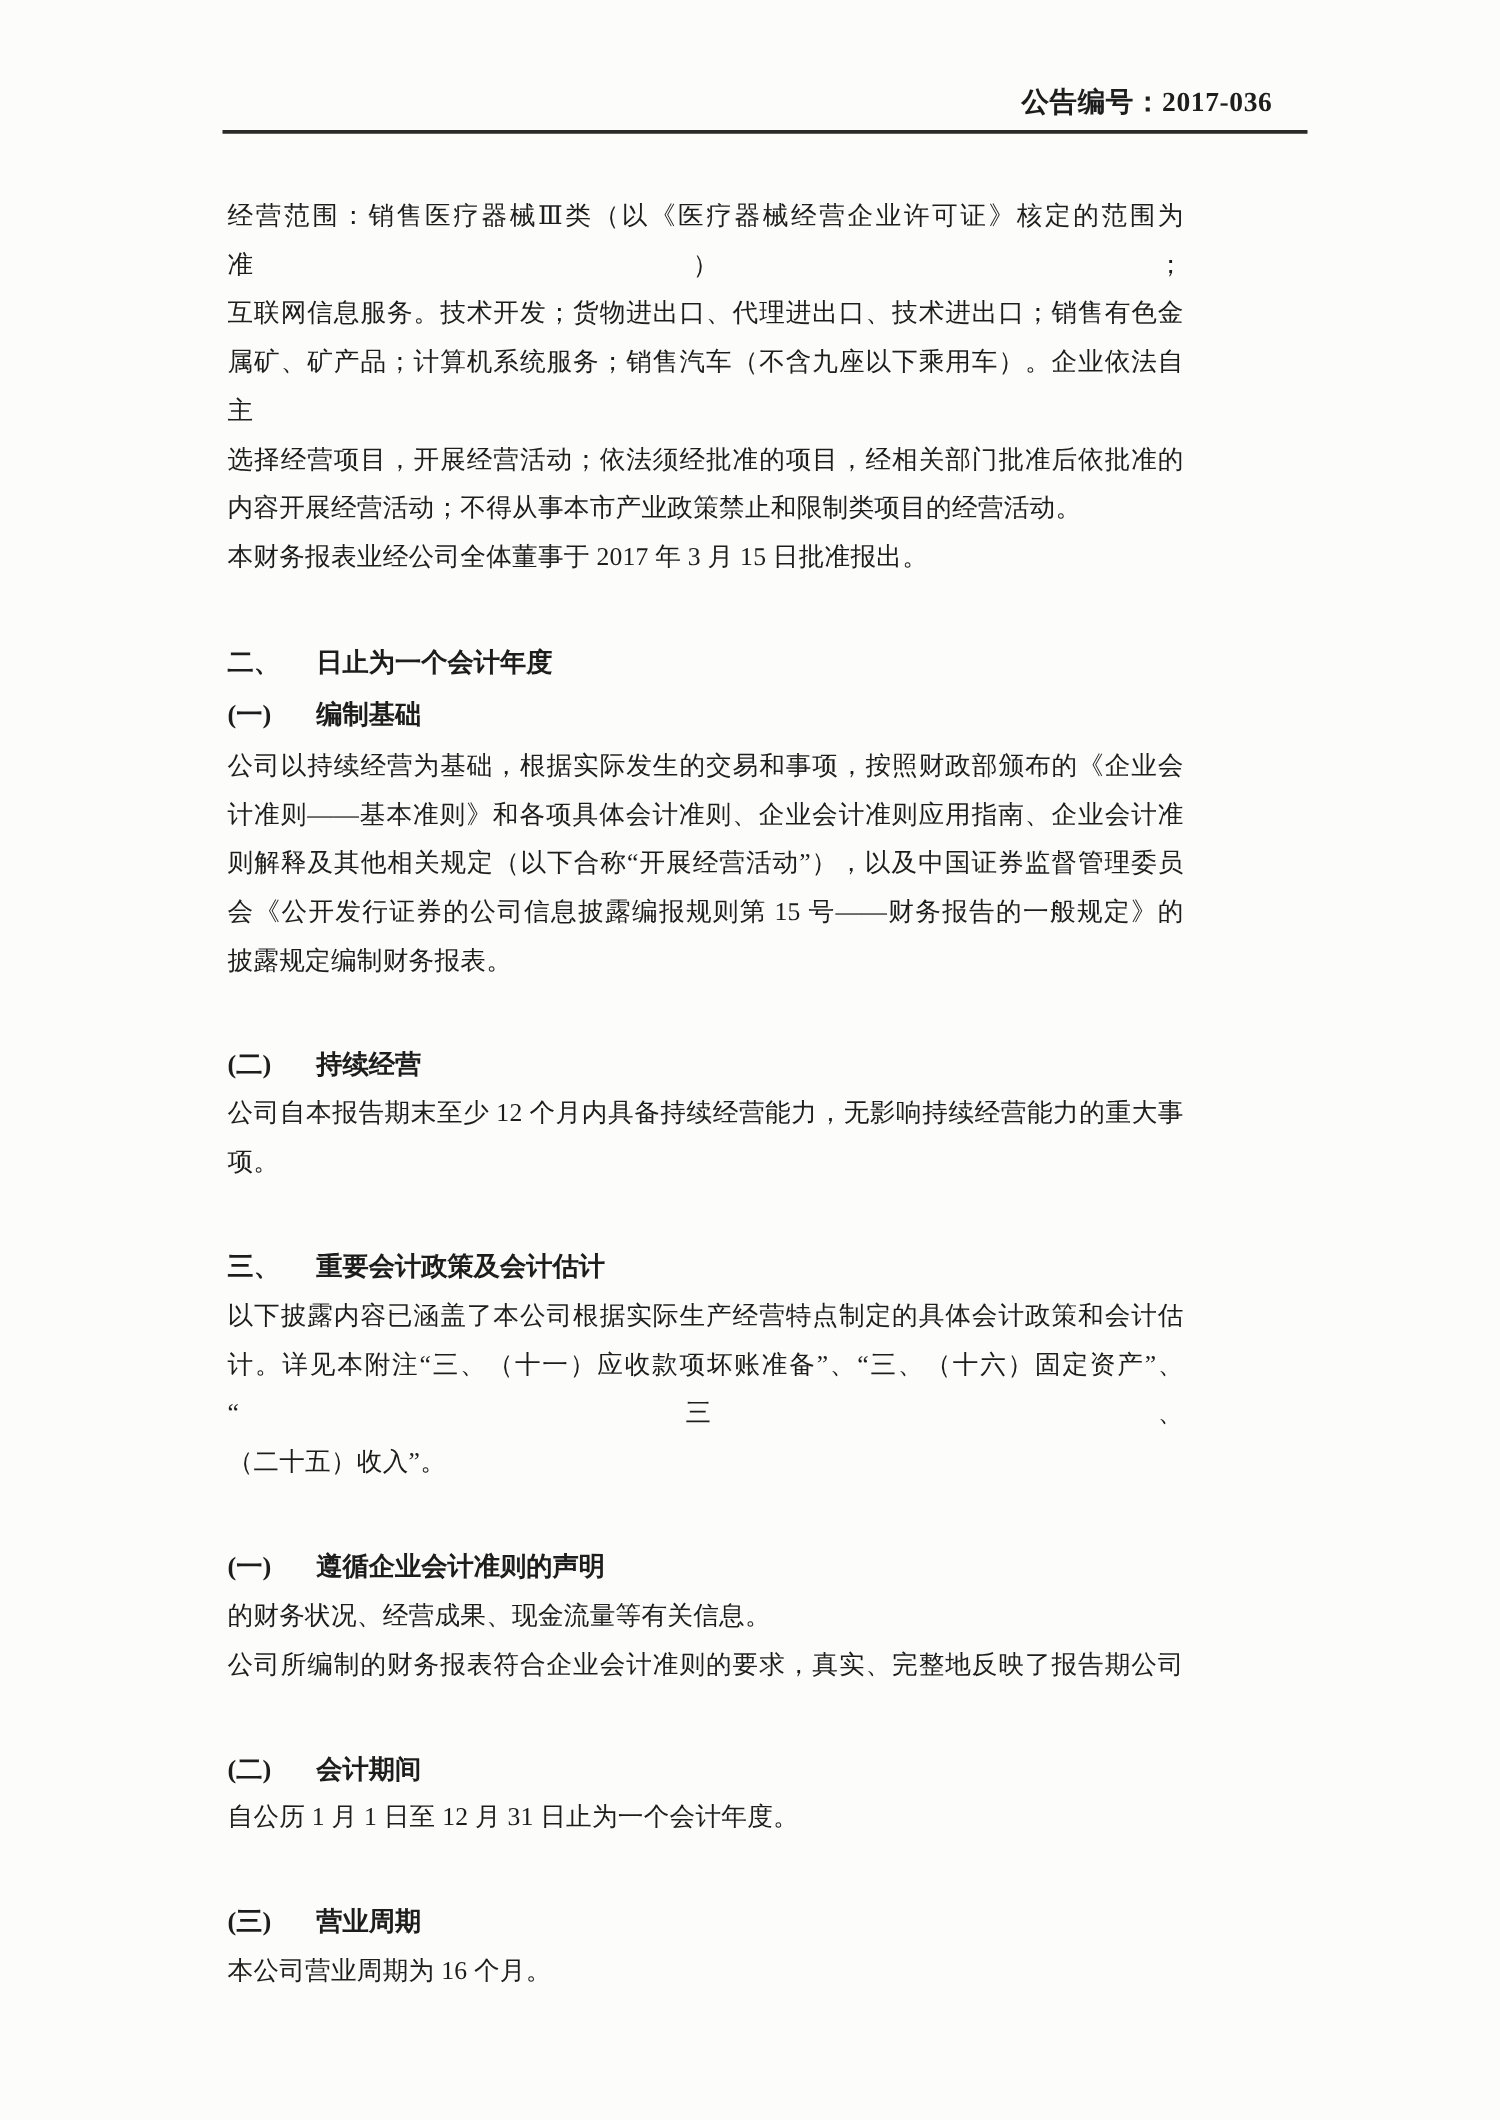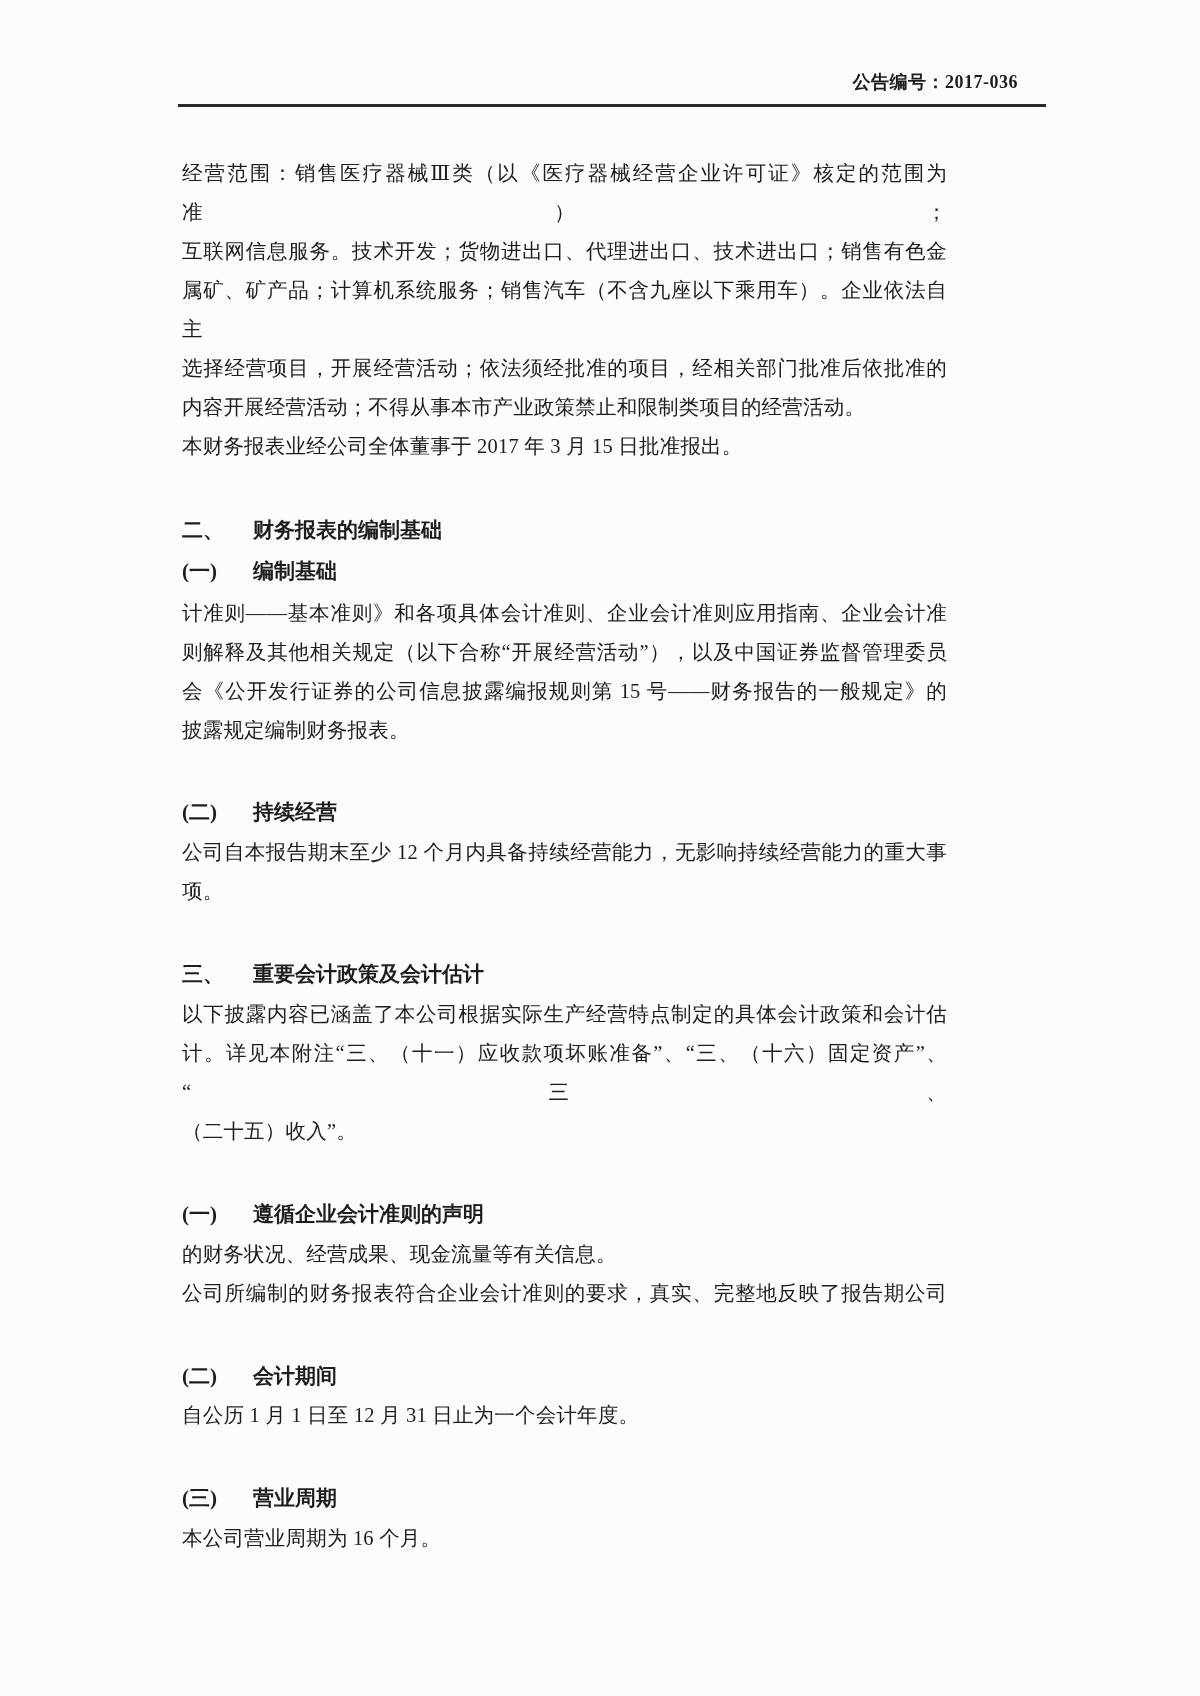--- a/index.html
+++ b/index.html
@@ -12,21 +12,21 @@
     color: #1d1d1d;
     font-family: "Liberation Serif", "DejaVu Serif", serif;
     overflow: hidden;
   }
   .page-header {
     position: absolute;
     top: 67px;
     left: 182px;
     width: 836px;
     text-align: right;
-    font-size: 18px;
+    font-size: 22px;
     font-weight: bold;
     line-height: 30px;
     letter-spacing: 0.5px;
     white-space: nowrap;
   }
   .header-rule {
     position: absolute;
     top: 104px;
     left: 178px;
     width: 868px;
@@ -83,29 +83,30 @@
       <div class="line full">经营范围：销售医疗器械Ⅲ类（以《医疗器械经营企业许可证》核定的范围为准）；</div>
       <div class="line full">互联网信息服务。技术开发；货物进出口、代理进出口、技术进出口；销售有色金</div>
       <div class="line full">属矿、矿产品；计算机系统服务；销售汽车（不含九座以下乘用车）。企业依法自主</div>
       <div class="line full">选择经营项目，开展经营活动；依法须经批准的项目，经相关部门批准后依批准的</div>
       <div class="line short">内容开展经营活动；不得从事本市产业政策禁止和限制类项目的经营活动。</div>
       <div class="line short">本财务报表业经公司全体董事于 2017 年 3 月 15 日批准报出。</div>
     </div>
 
     <div class="h1 mt-sec1">
       <span class="num">二、</span>
-      <span class="title">财务报表的编制基础</span>
+      <span class="title">日止为一个会计年度</span>
     </div>
 
     <div class="h2 mt-2">
       <span class="num">(一)</span>
       <span class="title">编制基础</span>
     </div>
 
     <div class="para mt-3">
+      <div class="line full">公司以持续经营为基础，根据实际发生的交易和事项，按照财政部颁布的《企业会</div>
       <div class="line full">计准则——基本准则》和各项具体会计准则、企业会计准则应用指南、企业会计准</div>
       <div class="line full">则解释及其他相关规定（以下合称“开展经营活动”），以及中国证券监督管理委员</div>
       <div class="line full">会《公开发行证券的公司信息披露编报规则第 15 号——财务报告的一般规定》的</div>
       <div class="line short">披露规定编制财务报表。</div>
     </div>
 
     <div class="h2 mt-sec2">
       <span class="num">(二)</span>
       <span class="title">持续经营</span>
     </div>

